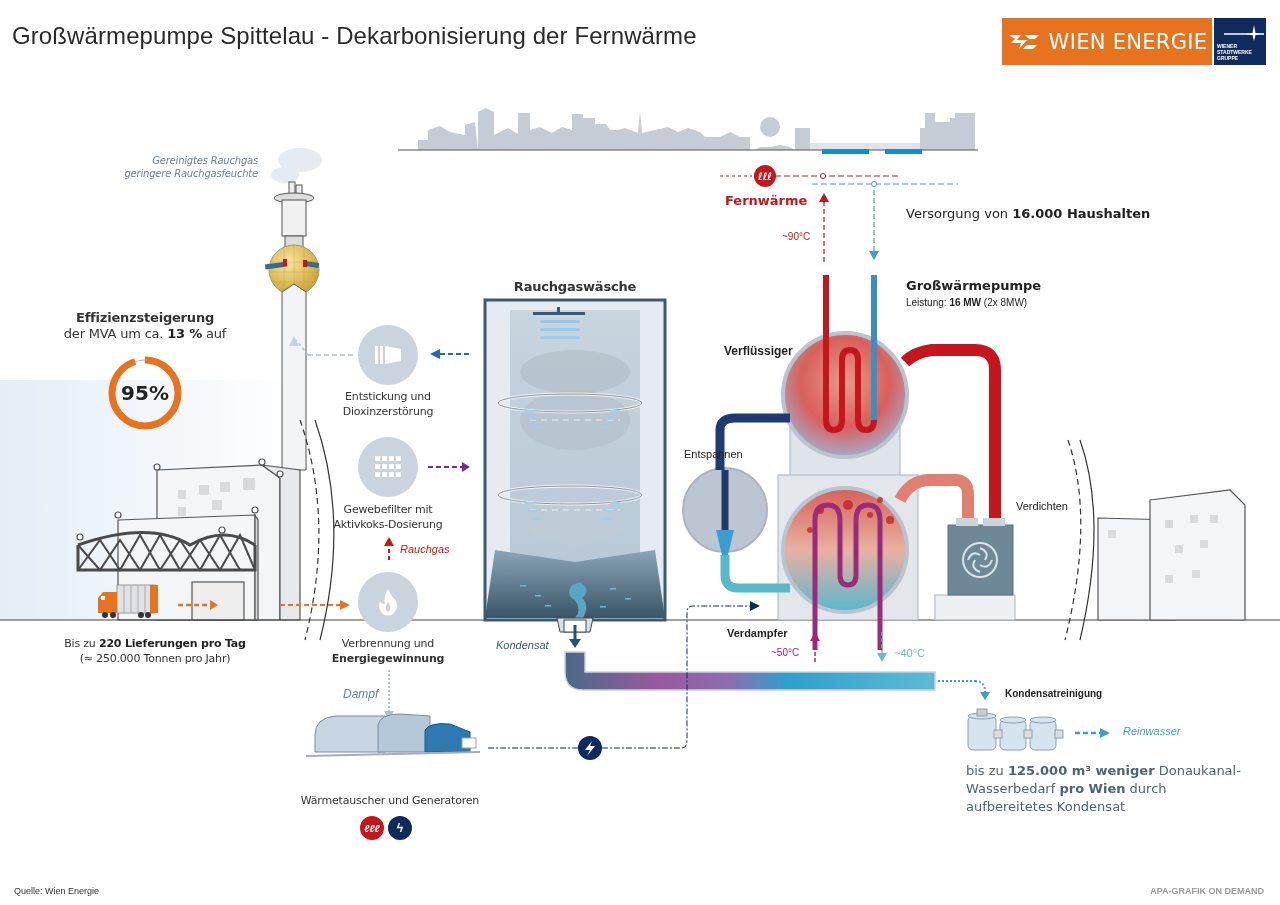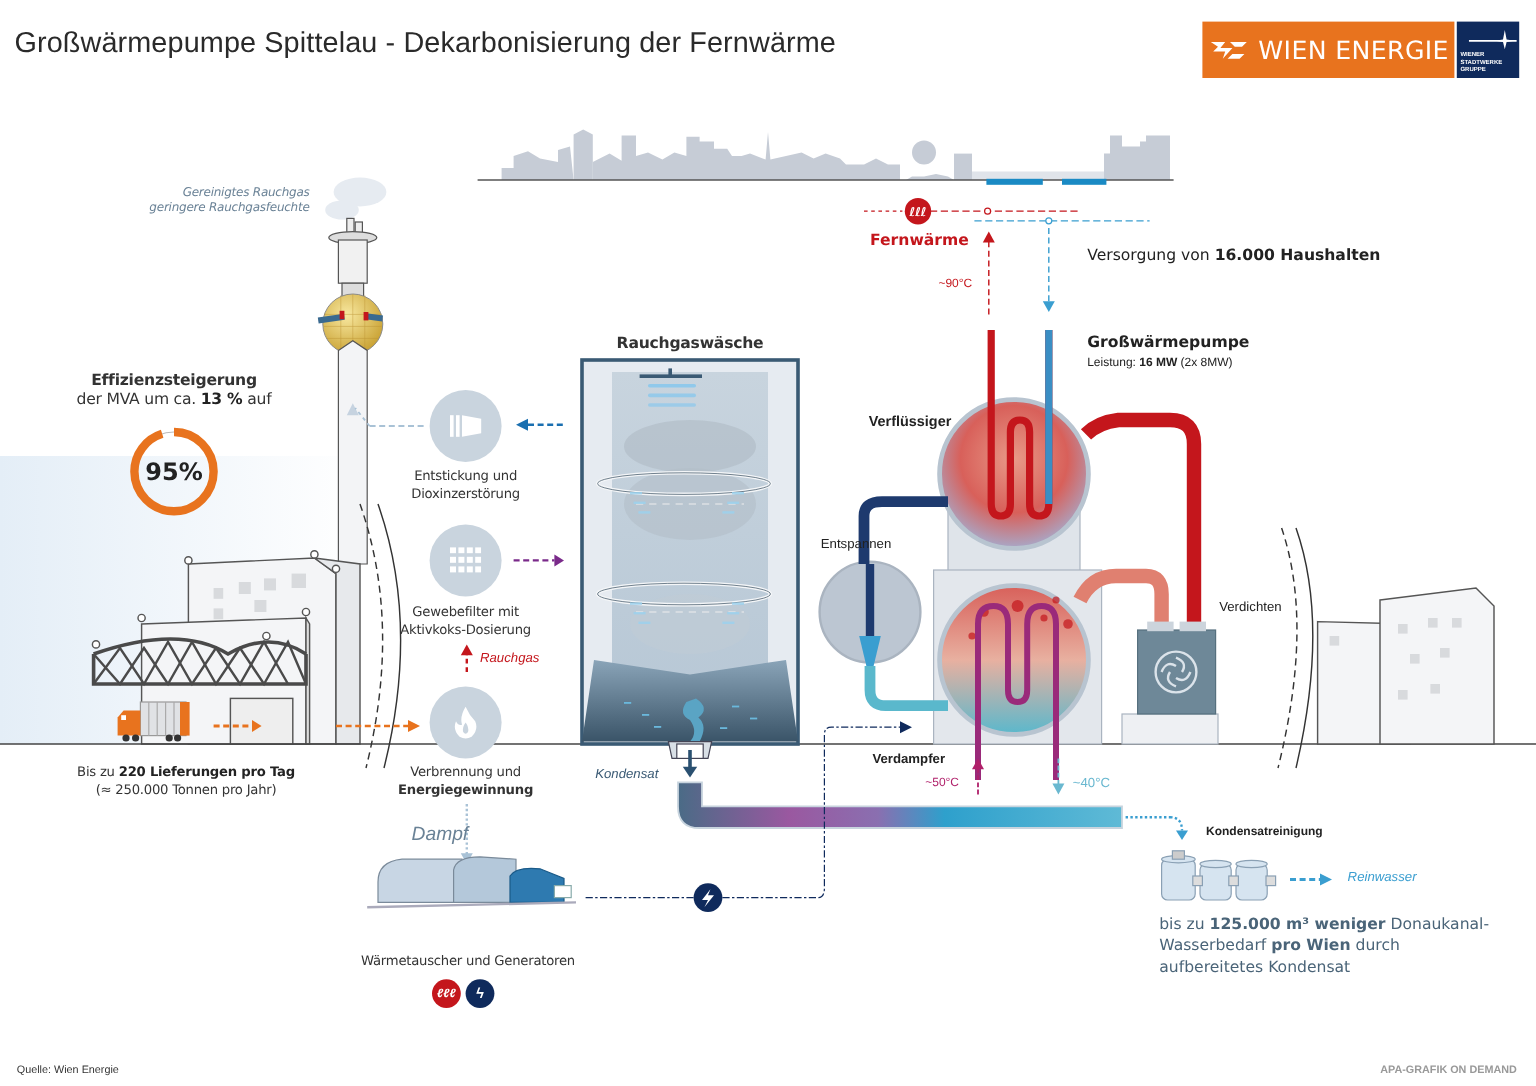--- a/index.html
+++ b/index.html
@@ -418,21 +418,21 @@
     <svg width="22" height="28" viewBox="0 0 22 28">
         <path d="M11 1 Q14 8 19 13 Q22 20 16 26 Q11 29 6 26 Q0 20 3 13 Q5 17 8 16 Q6 9 11 1 Z" fill="#fff"></path>
         <path d="M11 14 Q14 18 13 22 Q11 25 9 22 Q8 18 11 14 Z" fill="#c9d4de"></path>
       </svg>
   </div>
 </div>
 <div class="abs lbl" style="left:318px;top:636px;width:140px;line-height:15px;">
   <div>Verbrennung und</div>
   <div class="bold">Energiegewinnung</div>
 </div>
-<div class="abs it" style="left:343px;top:687px;font-size:16px;color:#6a8296;">Dampf</div>
+<div class="abs it" style="left:343px;top:687px;font-size:12px;color:#6a8296;">Dampf</div>
 
 <div class="abs lbl" style="left:290px;top:794px;width:200px;">Wärmetauscher und Generatoren</div>
 <div class="abs badge red" style="left:360px;top:816px;">
     <span style="font-style:italic;font-size:10px;">ℓℓℓ</span>
   </div>
 <div class="abs badge navy" style="left:388px;top:816px;">
     <span>ϟ</span>
   </div>
 
 <div class="abs lbl bold" style="left:485px;top:279px;width:180px;font-size:13px;">Rauchgaswäsche</div>

